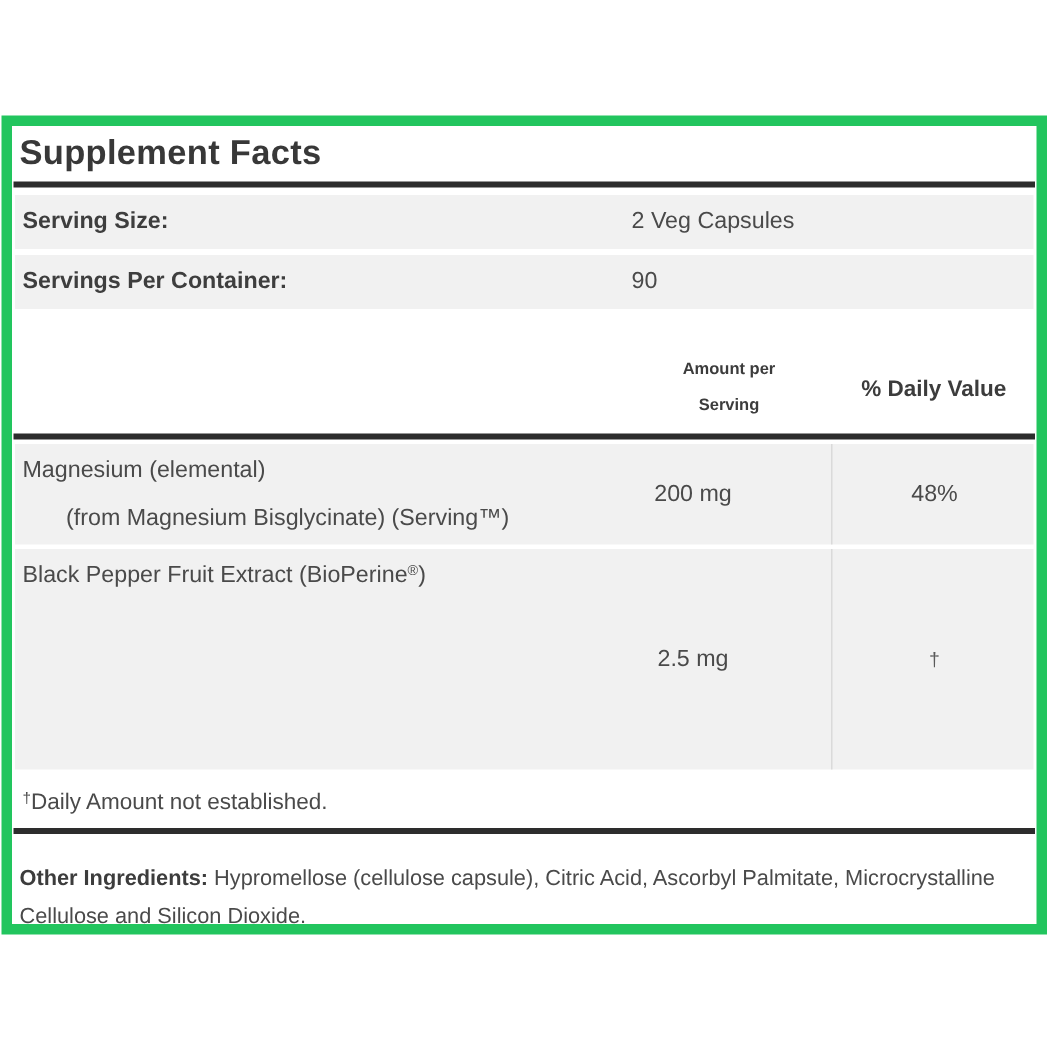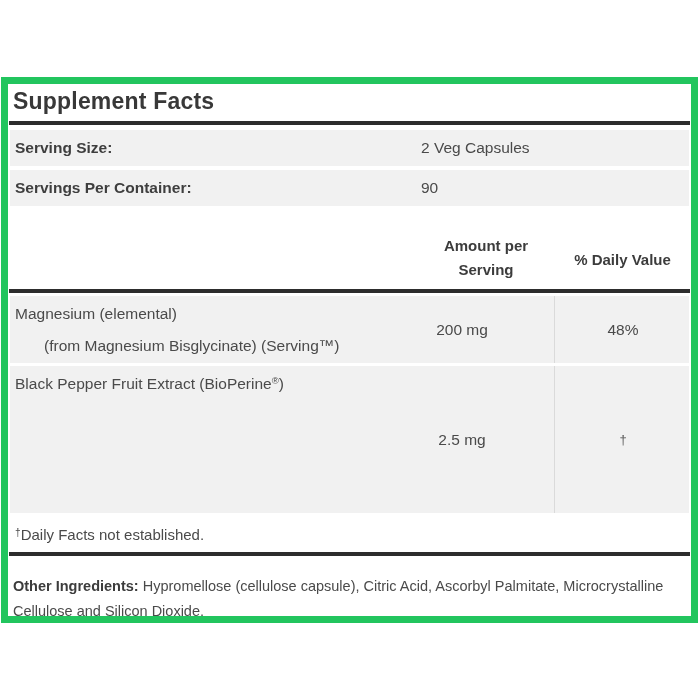--- a/index.html
+++ b/index.html
@@ -68,21 +68,21 @@
     position: relative;
     height: 83px;
   }
   .amount-header {
     position: absolute;
     left: 413px;
     bottom: 7px;
     width: 130px;
     text-align: center;
     font-weight: bold;
-    font-size: 15px;
+    font-size: 11px;
     line-height: 24px;
     color: #3c3c3c;
   }
   .dv-header {
     position: absolute;
     left: 546px;
     bottom: 17px;
     width: 137px;
     text-align: center;
     font-weight: bold;
@@ -208,21 +208,21 @@
     <div class="ing-row bp">
       <div class="col-divider"></div>
       <div class="ing-name-block">
         <div class="ing-name"><span>Black Pepper Fruit Extract (BioPerine</span><span class="reg-sup">®</span><span>)</span></div>
       </div>
       <div class="cell-amount">2.5 mg</div>
       <div class="cell-dv small">†</div>
     </div>
 
     <div class="note-row">
-      <span class="note-text"><span class="note-sup">†</span><span>Daily Facts not established.</span></span>
+      <span class="note-text"><span class="note-sup">†</span><span>Daily Amount not established.</span></span>
     </div>
 
     <div class="rule"></div>
 
     <div class="other-ing">
       <b>Other Ingredients:</b><span> Hypromellose (cellulose capsule), Citric Acid, Ascorbyl Palmitate, Microcrystalline Cellulose and Silicon Dioxide.</span>
     </div>
 
   </div>
 </div>

